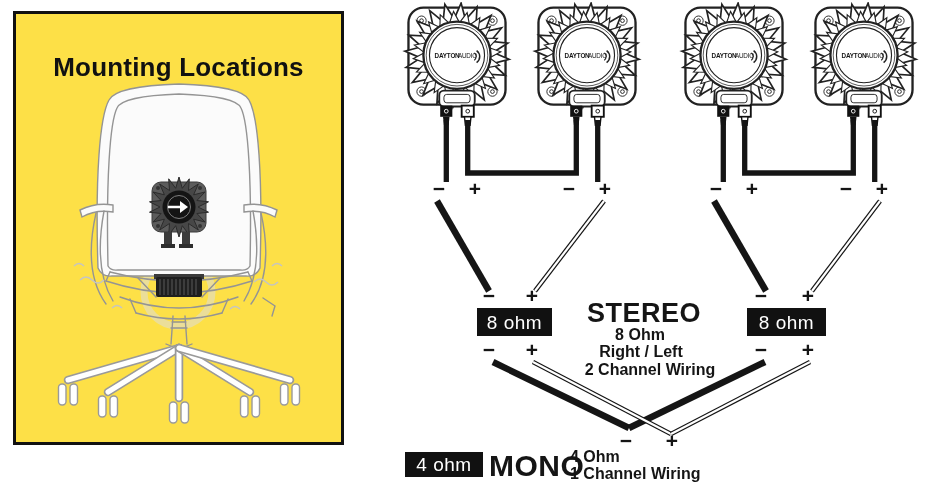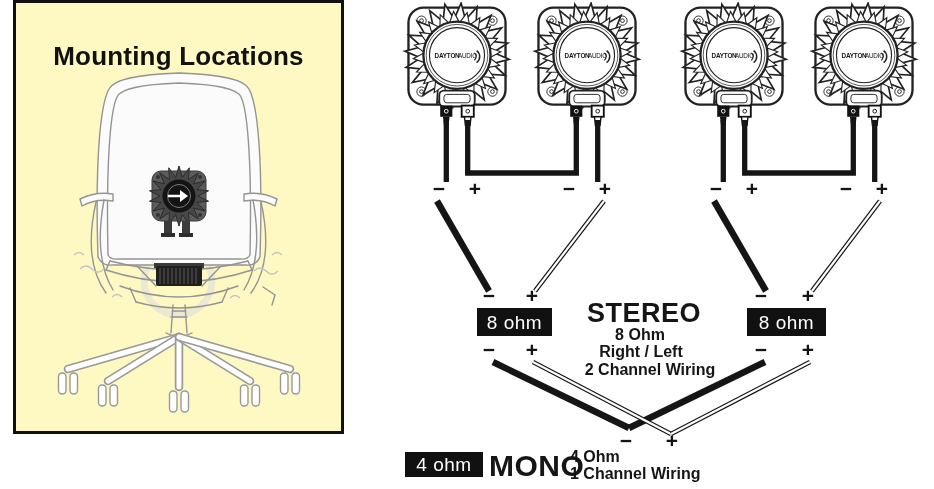--- a/index.html
+++ b/index.html
@@ -1,18 +1,18 @@
 <!DOCTYPE html>
 <html><head>
 <meta charset="utf-8">
 <style>
   html,body{margin:0;padding:0;background:#fff}
   #page{position:relative;width:934px;height:489px;background:#fff;overflow:hidden;
         font-family:"Liberation Sans",sans-serif;color:#111}
-  .panel{position:absolute;left:13px;top:0;width:325px;height:428px;border:3px solid #111;background:#fef9c3}
+  .panel{position:absolute;left:13px;top:11px;width:325px;height:428px;border:3px solid #111;background:#fde047}
   .panel-title{position:absolute;top:38px;left:0;right:0;text-align:center;
                font-size:26px;font-weight:bold;color:#111;letter-spacing:.2px}
   svg{position:absolute;left:0;top:0}
   #chair-svg{width:325px;height:428px}
   #wiring-svg{width:934px;height:489px}
   text{font-family:"Liberation Sans",sans-serif;fill:#151515}
   .polarity{font-size:21px;font-weight:bold;fill:#151515;text-anchor:middle}
   .impedance{font-size:19px;fill:#fff;text-anchor:middle;letter-spacing:.5px}
   .stereo-title{font-size:27px;font-weight:bold;text-anchor:middle;letter-spacing:.5px}
   .stereo-line{font-size:16px;font-weight:bold;text-anchor:middle}

